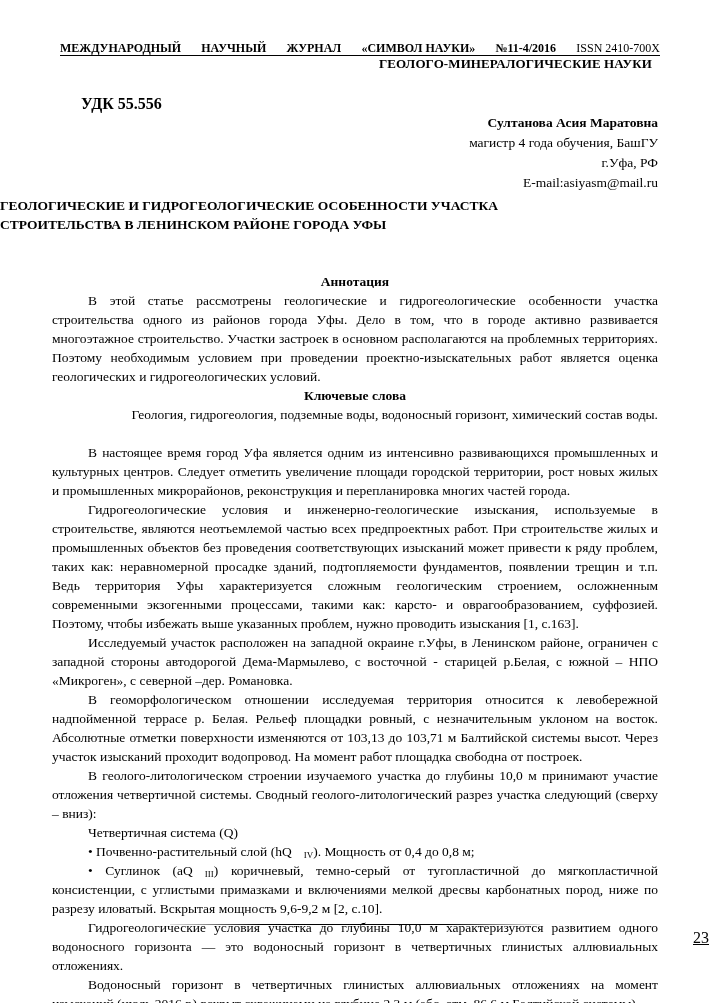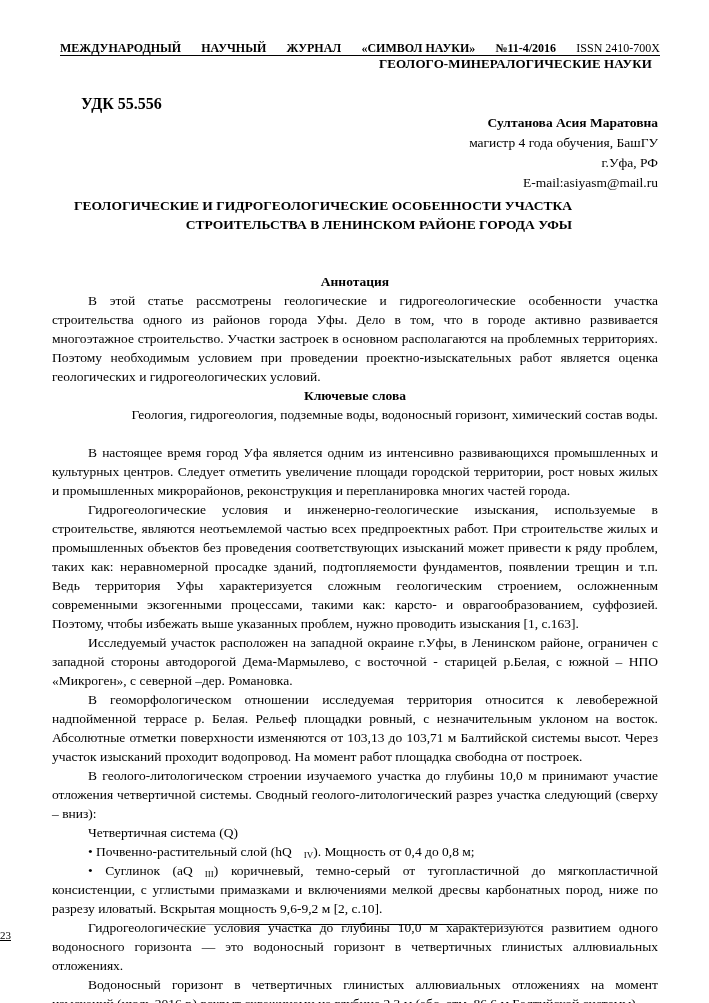--- a/index.html
+++ b/index.html
@@ -14,34 +14,34 @@
   .head-rule { position: absolute; left: 60px; width: 600px; top: 55px; height: 0;
                border-top: 1px solid #000; }
   .section-title { position: absolute; left: 0; width: 652px; top: 56px; text-align: right;
                    font-size: 13px; font-weight: bold; letter-spacing: 0.1px; }
 
   .udk { position: absolute; left: 81px; top: 95px; font-size: 16px; font-weight: bold; }
   .author-block { position: absolute; right: 51px; top: 113px; text-align: right;
                   font-size: 13.5px; line-height: 20px; }
   .author-block .name { font-weight: bold; }
 
-  .article-title { position: absolute; left: 0; width: 572px; top: 196px; text-align: right;
+  .article-title { position: absolute; left: 0; width: 572px; top: 196px; text-align: left;
                    font-size: 13.5px; font-weight: bold; line-height: 19px; }
 
   .body-text { position: absolute; left: 52px; width: 606px; top: 248px;
                font-size: 13.5px; line-height: 19px; text-align: justify; margin-top: 24px; }
   .body-text p { margin: 0; text-indent: 36px; }
   .body-text .center-head { text-align: center; font-weight: bold; text-indent: 0; }
   .body-text .keywords { text-align: right; text-indent: 0; }
   .gap { height: 19px; }
   sub { font-size: 9px; vertical-align: -2px; line-height: 0; padding-left: 12px; }
 
   .foot-rule { position: absolute; left: 170px; width: 370px; top: 924px; height: 1px;
                background: linear-gradient(to right, #ddd 0%, #888 10%, #000 25%, #000 75%, #888 90%, #ddd 100%); }
-  .page-number { position: absolute; left: 0; width: 709px; top: 929px; text-align: left; font-size: 11px; text-decoration: underline; }
+  .page-number { position: absolute; left: 0; width: 709px; top: 929px; text-align: right; font-size: 16px; text-decoration: underline; }
 </style>
 </head>
 <body>
 
 <div class="page">
 
   <div class="running-head">
     <span>МЕЖДУНАРОДНЫЙ</span>
     <span>НАУЧНЫЙ</span>
     <span>ЖУРНАЛ</span>

